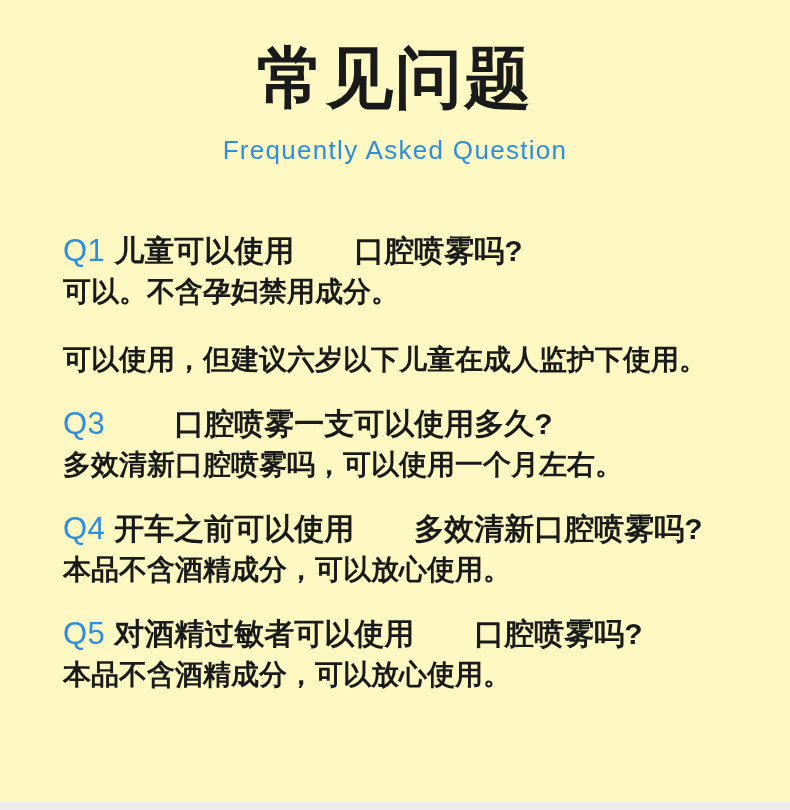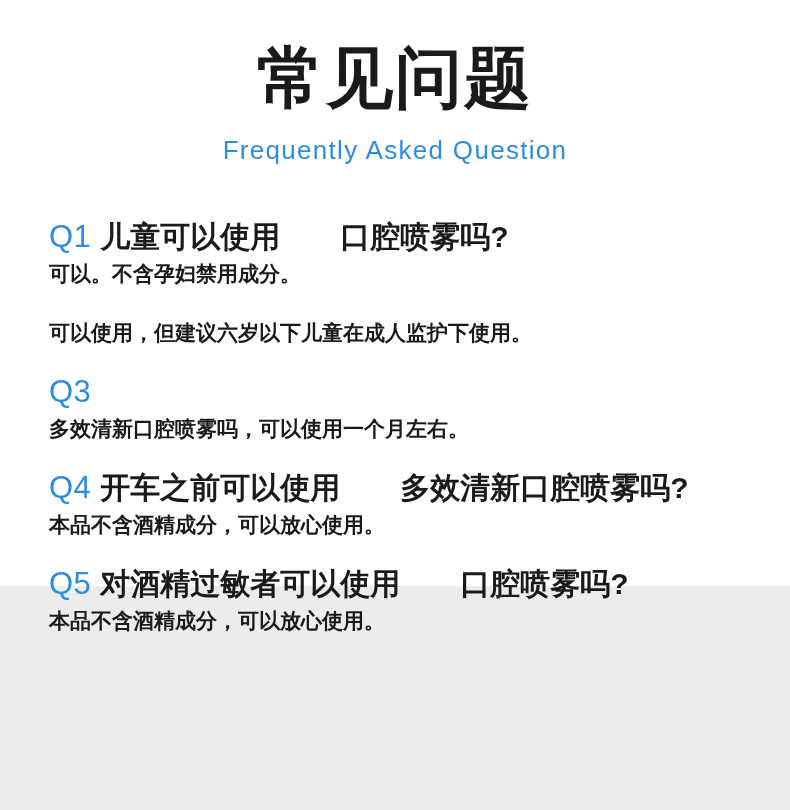--- a/index.html
+++ b/index.html
@@ -10,22 +10,22 @@
     width: 790px;
     height: 810px;
     background: #ececec;
     font-family: "Liberation Sans", "DejaVu Sans", sans-serif;
     color: #1a1a1a;
     overflow: hidden;
   }
   .page {
     position: relative;
     width: 790px;
-    height: 586px;
-    background: #ffffff;
+    height: 802px;
+    background: #fef9c3;
     box-sizing: border-box;
   }
 
   
   .header {
     padding-top: 44px;
     text-align: center;
   }
   .main-title {
     font-size: 67px;
@@ -44,21 +44,21 @@
     font-weight: 400;
     color: #2e8ddf;
     letter-spacing: 1.3px;
     line-height: 1.0;
     white-space: nowrap;
     text-align: center;
   }
 
   
   .faq-list {
-    margin: 0;
+    margin: 14px;
     padding: 0;
     padding-top: 56px;
     list-style: none;
   }
   .faq-item {
     padding-left: 49px;
     padding-right: 20px;
     margin-bottom: 28px;
   }
   .faq-question-row {
@@ -76,21 +76,21 @@
   }
   .q-text {
     font-size: 30px;
     font-weight: 700;
     color: #1a1a1a;
     margin-left: 9px;
     flex: 0 0 auto;
     letter-spacing: 0px;
   }
   .faq-answer {
-    font-size: 21px;
+    font-size: 28px;
     font-weight: 700;
     color: #1a1a1a;
     line-height: 1.3;
     padding-top: 4px;
     white-space: nowrap;
     letter-spacing: 0px;
   }
   
   .faq-item.gap-lead .q-text {
     margin-left: 9px;
@@ -116,20 +116,21 @@
       <div class="faq-answer">可以。不含孕妇禁用成分。</div>
     </li>
 
     <li class="faq-item">
       <div class="faq-answer">可以使用，但建议六岁以下儿童在成人监护下使用。</div>
     </li>
 
     <li class="faq-item gap-lead">
       <div class="faq-question-row">
         <span class="q-tag">Q3</span>
+        <span class="q-text">　　口腔喷雾一支可以使用多久?</span>
       </div>
       <div class="faq-answer">多效清新口腔喷雾吗，可以使用一个月左右。</div>
     </li>
 
     <li class="faq-item">
       <div class="faq-question-row">
         <span class="q-tag">Q4</span>
         <span class="q-text">开车之前可以使用　　多效清新口腔喷雾吗?</span>
       </div>
       <div class="faq-answer">本品不含酒精成分，可以放心使用。</div>

